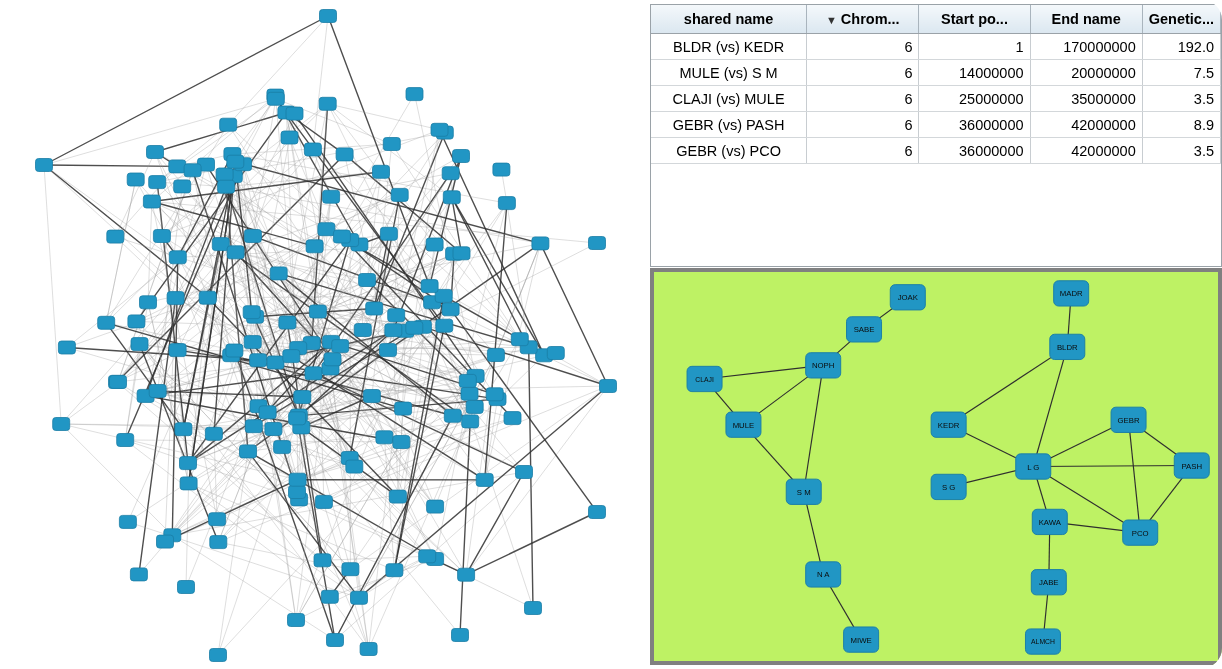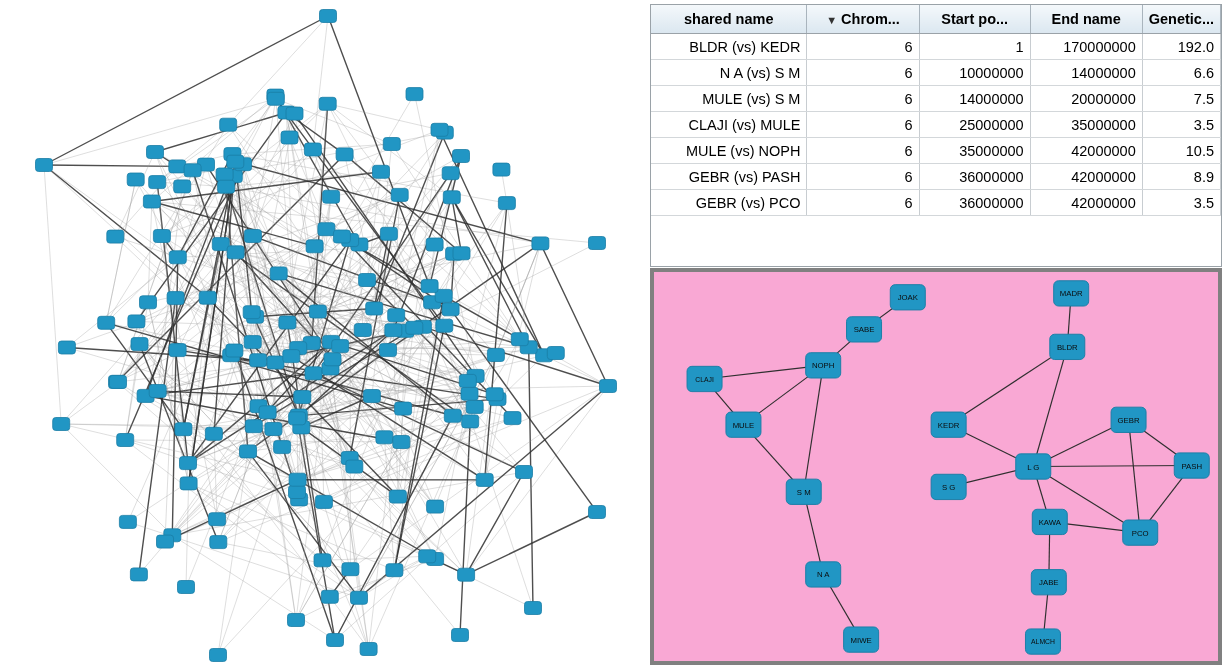--- a/index.html
+++ b/index.html
@@ -7,20 +7,21 @@
     padding: 0;
     background: #ffffff;
     font-family: "Liberation Sans", sans-serif;
   }
   #app {
     position: relative;
     width: 1222px;
     height: 668px;
     overflow: hidden;
     background: #ffffff;
+    border-radius: 20px;
   }
 
   
   #network-large {
     position: absolute;
     left: 0;
     top: 0;
     width: 645px;
     height: 669px;
     background: #ffffff;
@@ -59,37 +60,37 @@
   table.data-table thead th.col-name { text-align: center; }
   table.data-table tbody td {
     border-right: 1px solid #c8cdd1;
     border-bottom: 1px solid #d3d7da;
     padding: 2px 6px;
     height: 21px;
     white-space: nowrap;
     background: #ffffff;
   }
   td.num { text-align: right; }
-  td.left { text-align: right; }
+  td.left { text-align: center; }
   .filter-icon {
     display: inline-block;
     margin-right: 4px;
     color: #333;
     font-size: 11px;
     vertical-align: middle;
   }
 
   
   #network-small {
     position: absolute;
     left: 650px;
     top: 268px;
     width: 572px;
     height: 397px;
-    background: #f9a8d4;
+    background: #bef264;
     border: 4px solid #808080;
     box-sizing: border-box;
     overflow: hidden;
   }
   #network-small svg { display: block; }
 
   .nlabel {
     font-family: "Liberation Sans", sans-serif;
     fill: #0b0b0b;
     text-anchor: middle;
@@ -799,46 +800,32 @@
       </thead>
       <tbody id="table-body">
           <tr>
             <td class="left">BLDR (vs) KEDR</td>
             <td class="num">6</td>
             <td class="num">1</td>
             <td class="num">170000000</td>
             <td class="num">192.0</td>
           </tr>
           <tr>
-            <td class="left">N A (vs) S M</td>
-            <td class="num">6</td>
-            <td class="num">10000000</td>
-            <td class="num">14000000</td>
-            <td class="num">6.6</td>
-          </tr>
-          <tr>
             <td class="left">MULE (vs) S M</td>
             <td class="num">6</td>
             <td class="num">14000000</td>
             <td class="num">20000000</td>
             <td class="num">7.5</td>
           </tr>
           <tr>
             <td class="left">CLAJI (vs) MULE</td>
             <td class="num">6</td>
             <td class="num">25000000</td>
             <td class="num">35000000</td>
             <td class="num">3.5</td>
-          </tr>
-          <tr>
-            <td class="left">MULE (vs) NOPH</td>
-            <td class="num">6</td>
-            <td class="num">35000000</td>
-            <td class="num">42000000</td>
-            <td class="num">10.5</td>
           </tr>
           <tr>
             <td class="left">GEBR (vs) PASH</td>
             <td class="num">6</td>
             <td class="num">36000000</td>
             <td class="num">42000000</td>
             <td class="num">8.9</td>
           </tr>
           <tr>
             <td class="left">GEBR (vs) PCO</td>

